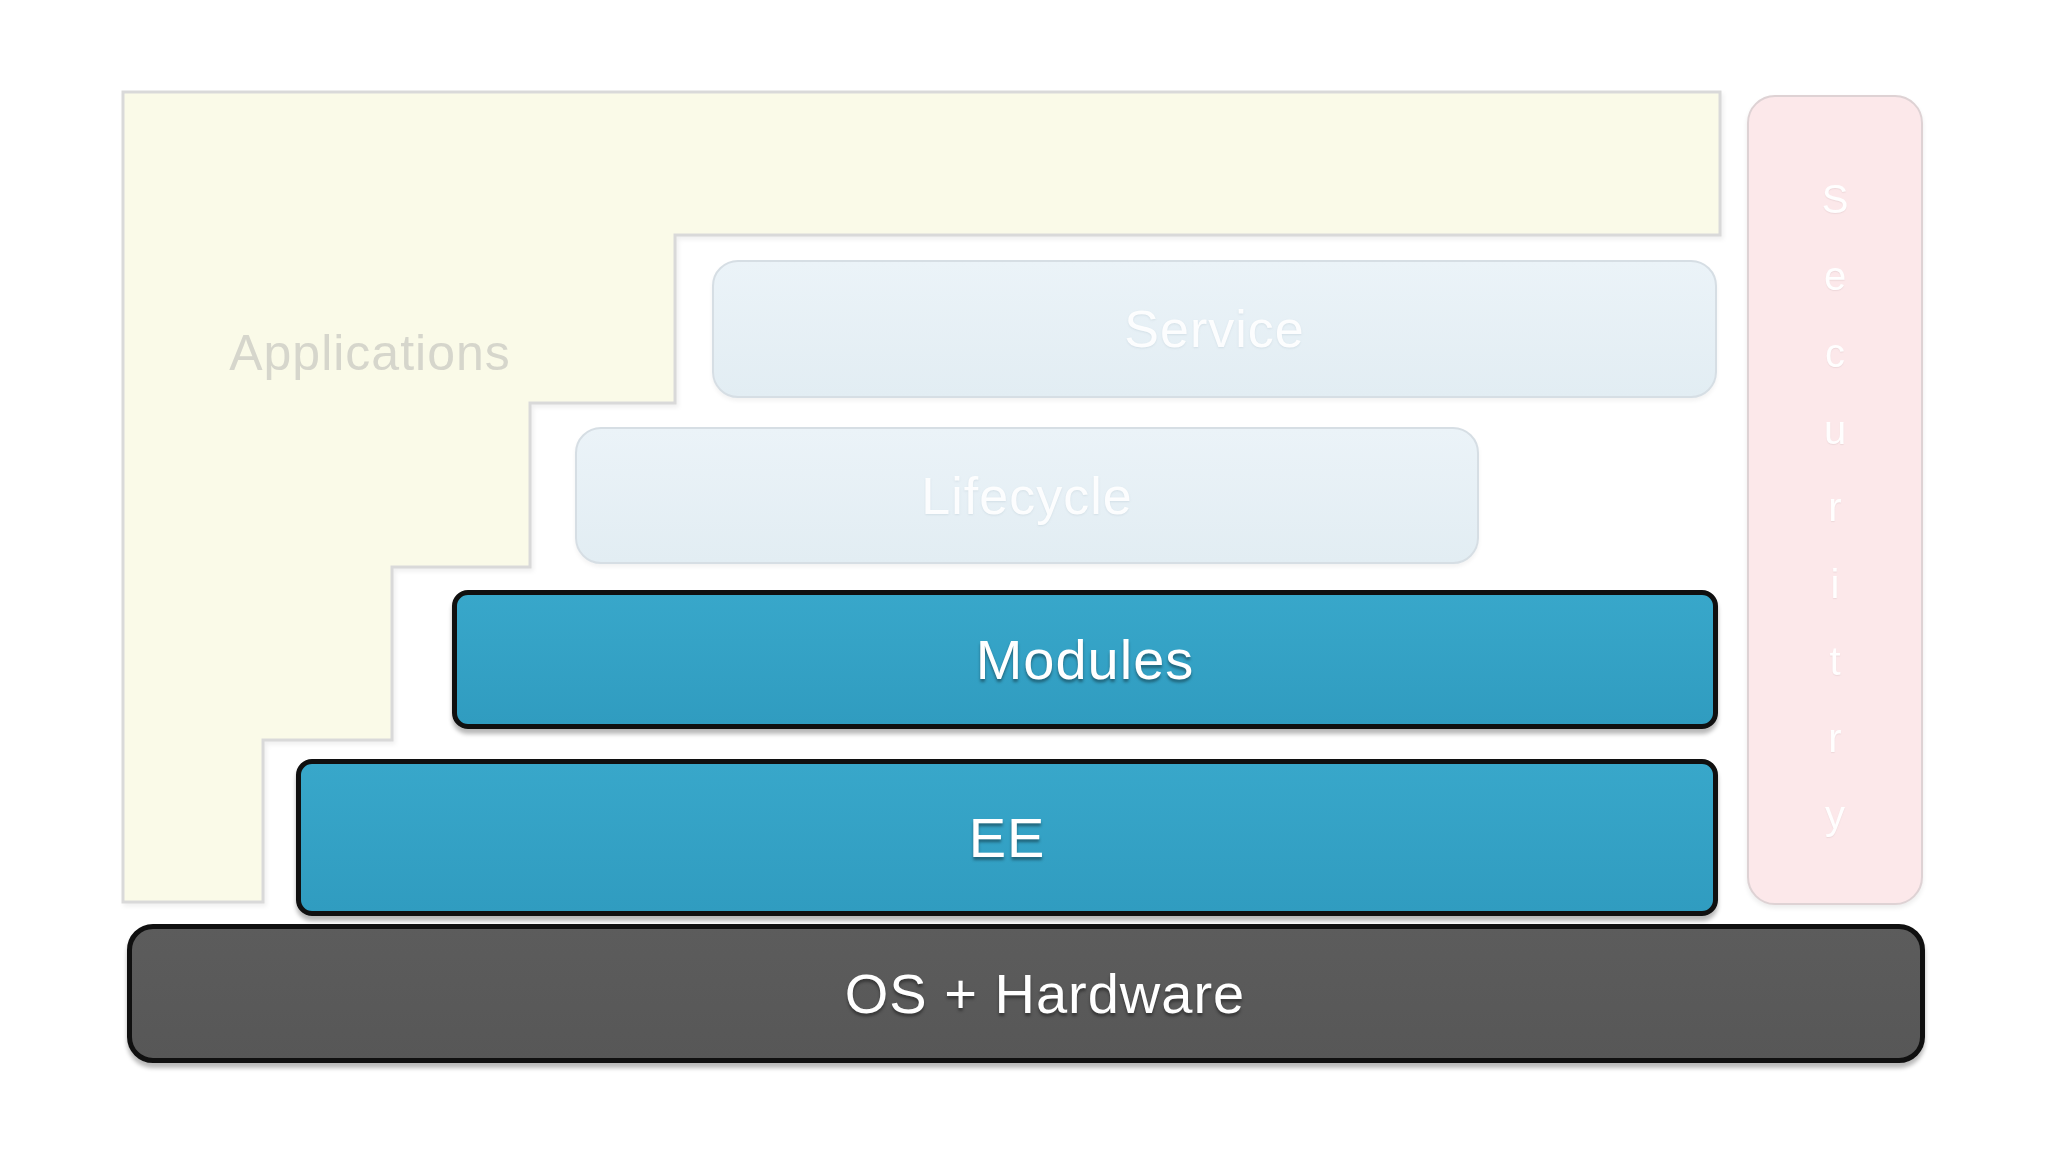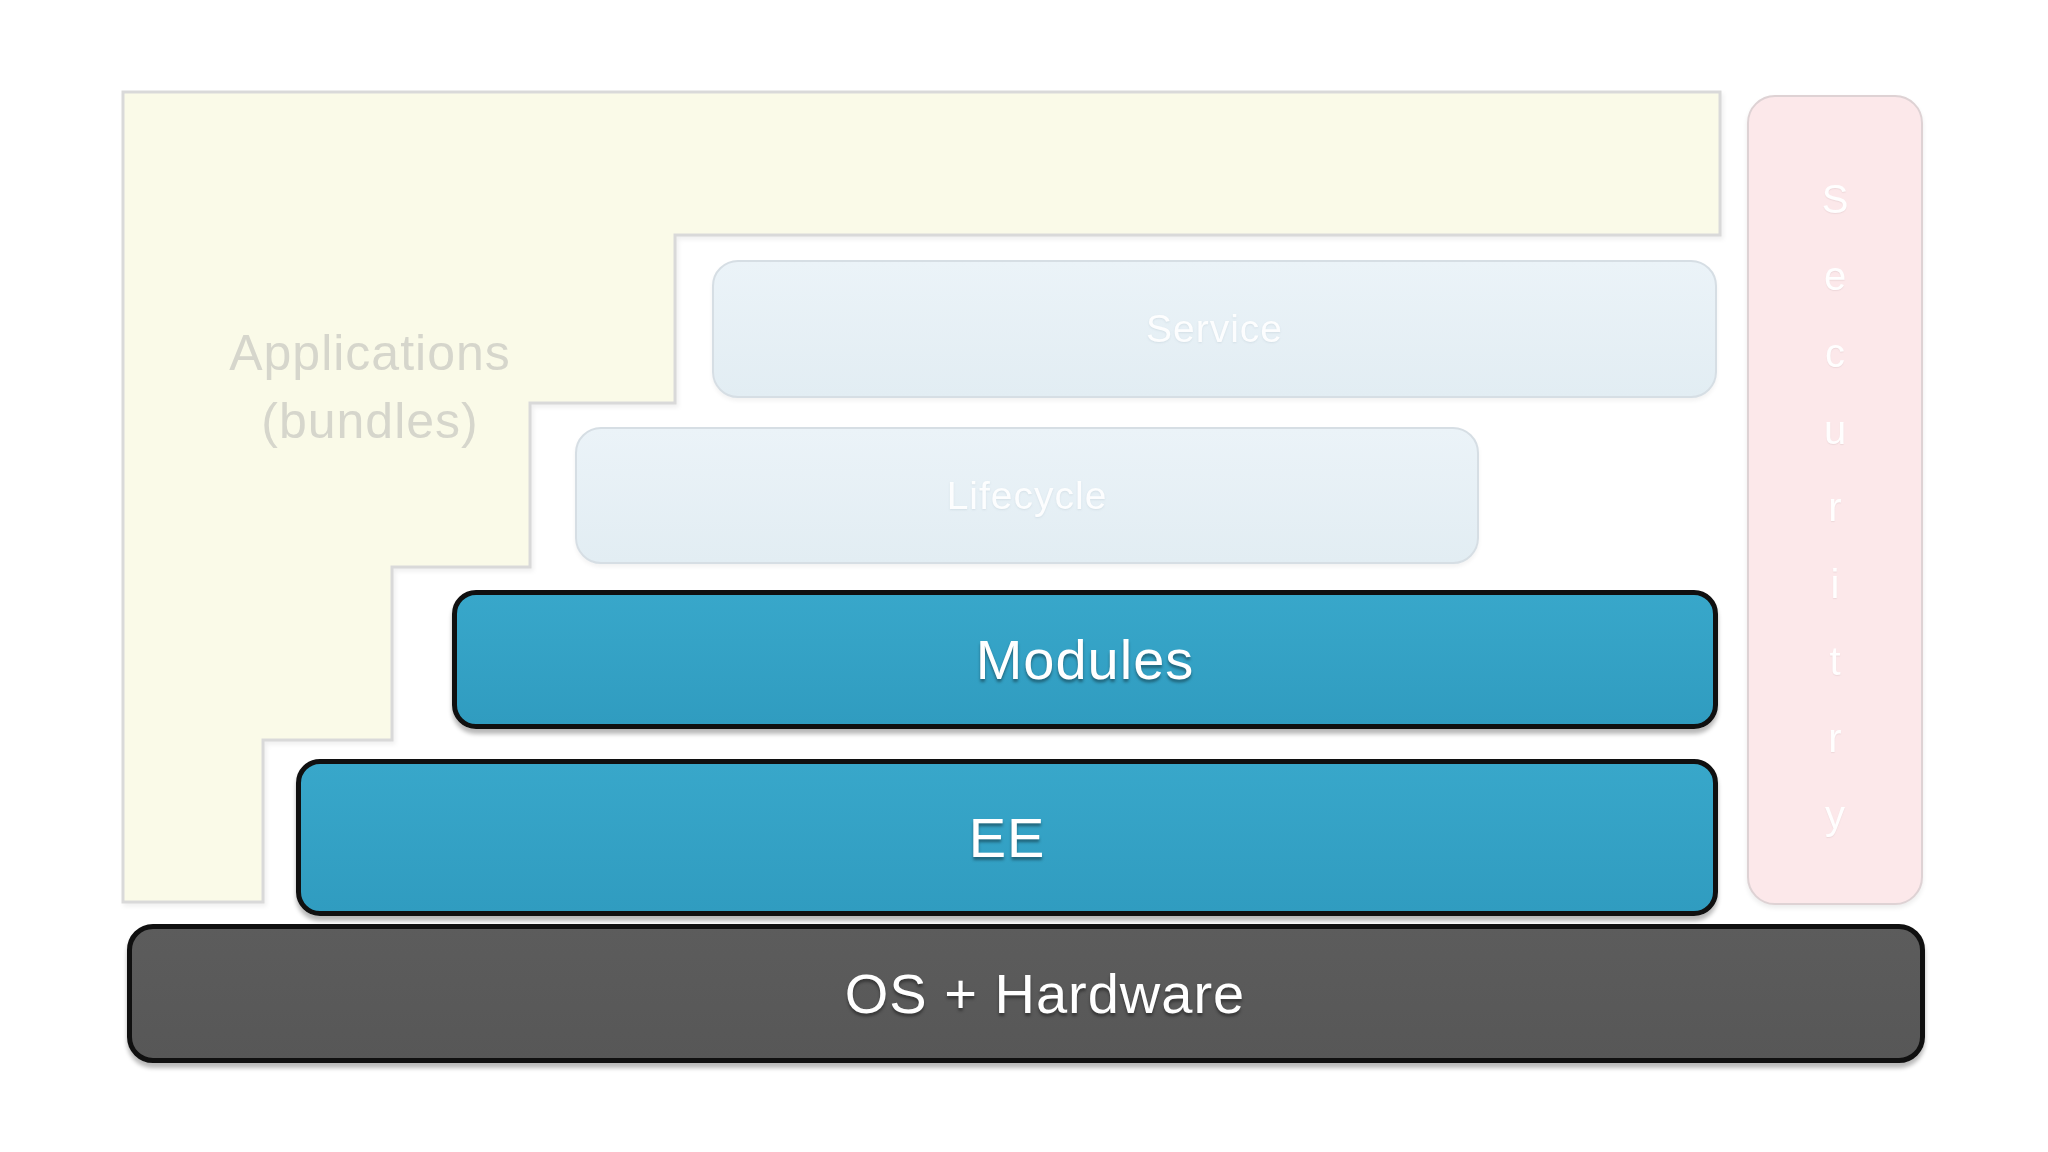--- a/index.html
+++ b/index.html
@@ -40,28 +40,28 @@
     align-items: center;
     justify-content: center;
     letter-spacing: 1px;
   }
   .layer .layer-label { display: block; }
   .faded {
     background: linear-gradient(180deg, #ebf3f8 0%, #e2edf3 100%);
     border: 2px solid #d6dee4;
     border-radius: 26px;
     color: rgba(255,255,255,0.93);
-    font-size: 39px;
+    font-size: 52px;
     box-shadow: 0 3px 4px rgba(0,0,0,0.05);
     text-shadow: 0 1px 2px rgba(160,180,190,0.25);
   }
   .solid {
     background: linear-gradient(180deg, #38a7ca 0%, #309cc0 100%);
     border: 5px solid #101010;
-    border-radius: 24px;
+    border-radius: 16px;
     color: #ffffff;
     font-size: 56px;
     box-shadow: 0 5px 4px rgba(0,0,0,0.28);
     text-shadow: 0 3px 3px rgba(0,0,0,0.38);
   }
   .solid.os {
     background: linear-gradient(180deg, #5c5c5c 0%, #575757 100%);
     border-radius: 26px;
     padding-left: 38px;
   }
@@ -94,21 +94,20 @@
 <body>
 
 <div class="stage">
 
   <svg class="apps-shape" viewBox="0 0 2048 1152" xmlns="http://www.w3.org/2000/svg" aria-hidden="true">
     <polygon points="123,92 1720,92 1720,235 675,235 675,403 530,403 530,567 392,567 392,740 263,740 263,902 123,902"></polygon>
   </svg>
 
   <div class="apps-label">
     <div>Applications</div>
-    <div>(bundles)</div>
   </div>
 
   <div class="layer faded layer-service">
     <span class="layer-label">Service</span>
   </div>
 
   <div class="layer faded layer-lifecycle">
     <span class="layer-label">Lifecycle</span>
   </div>
 

